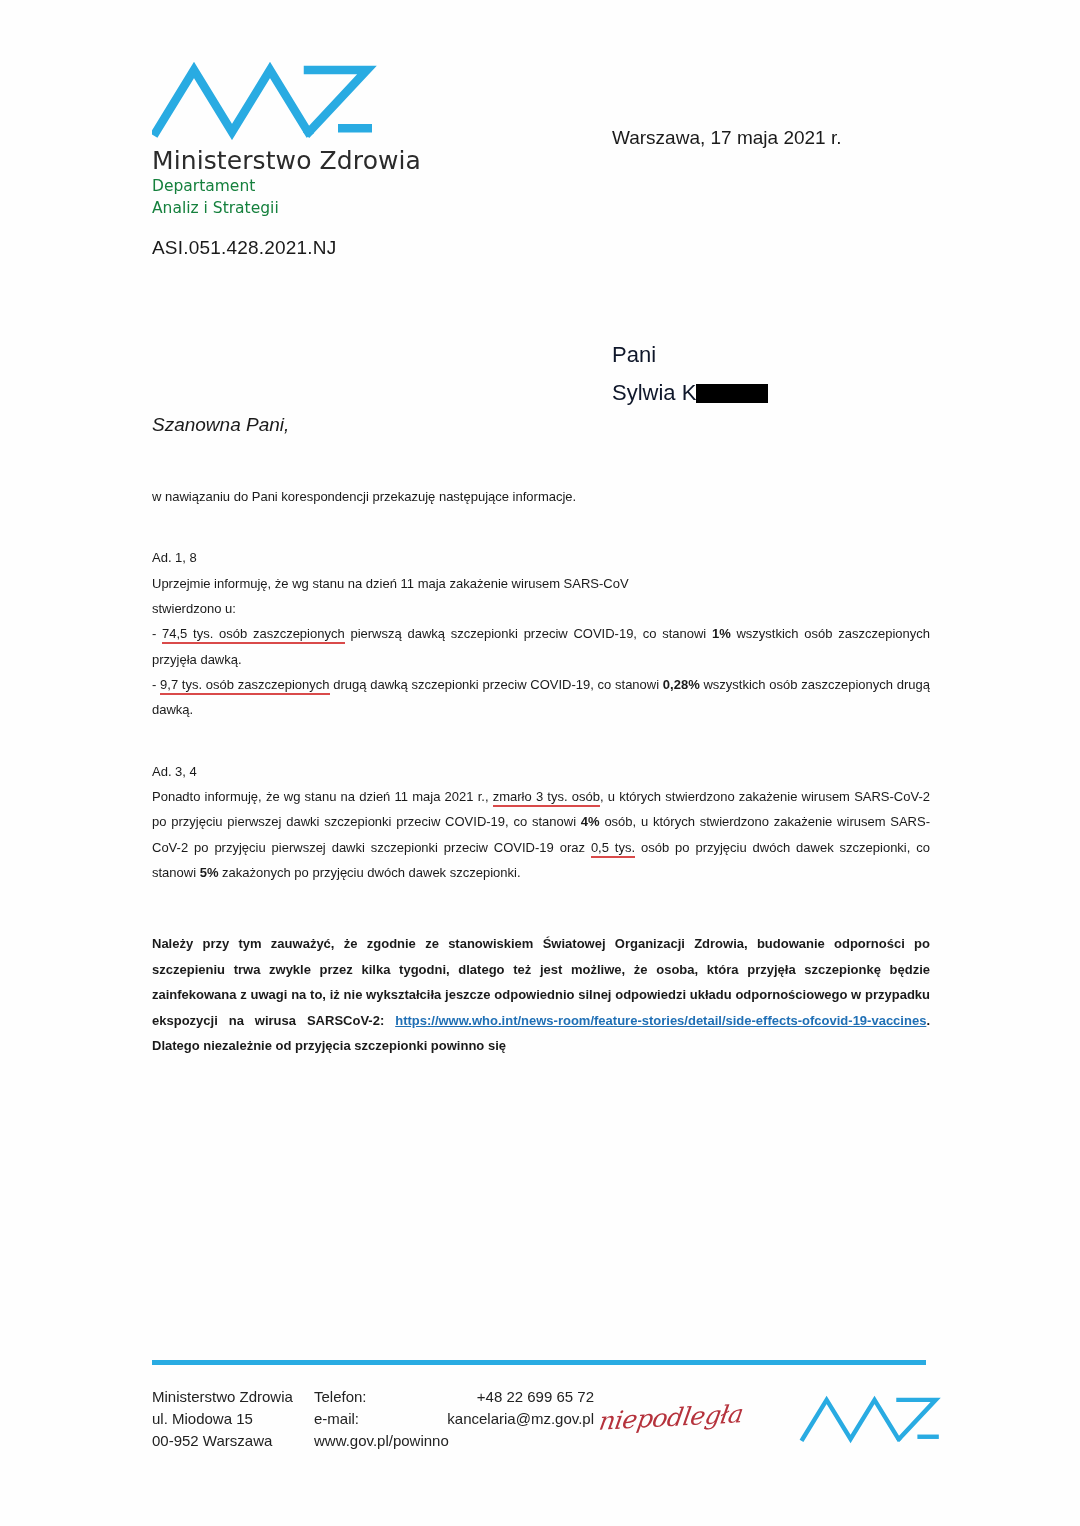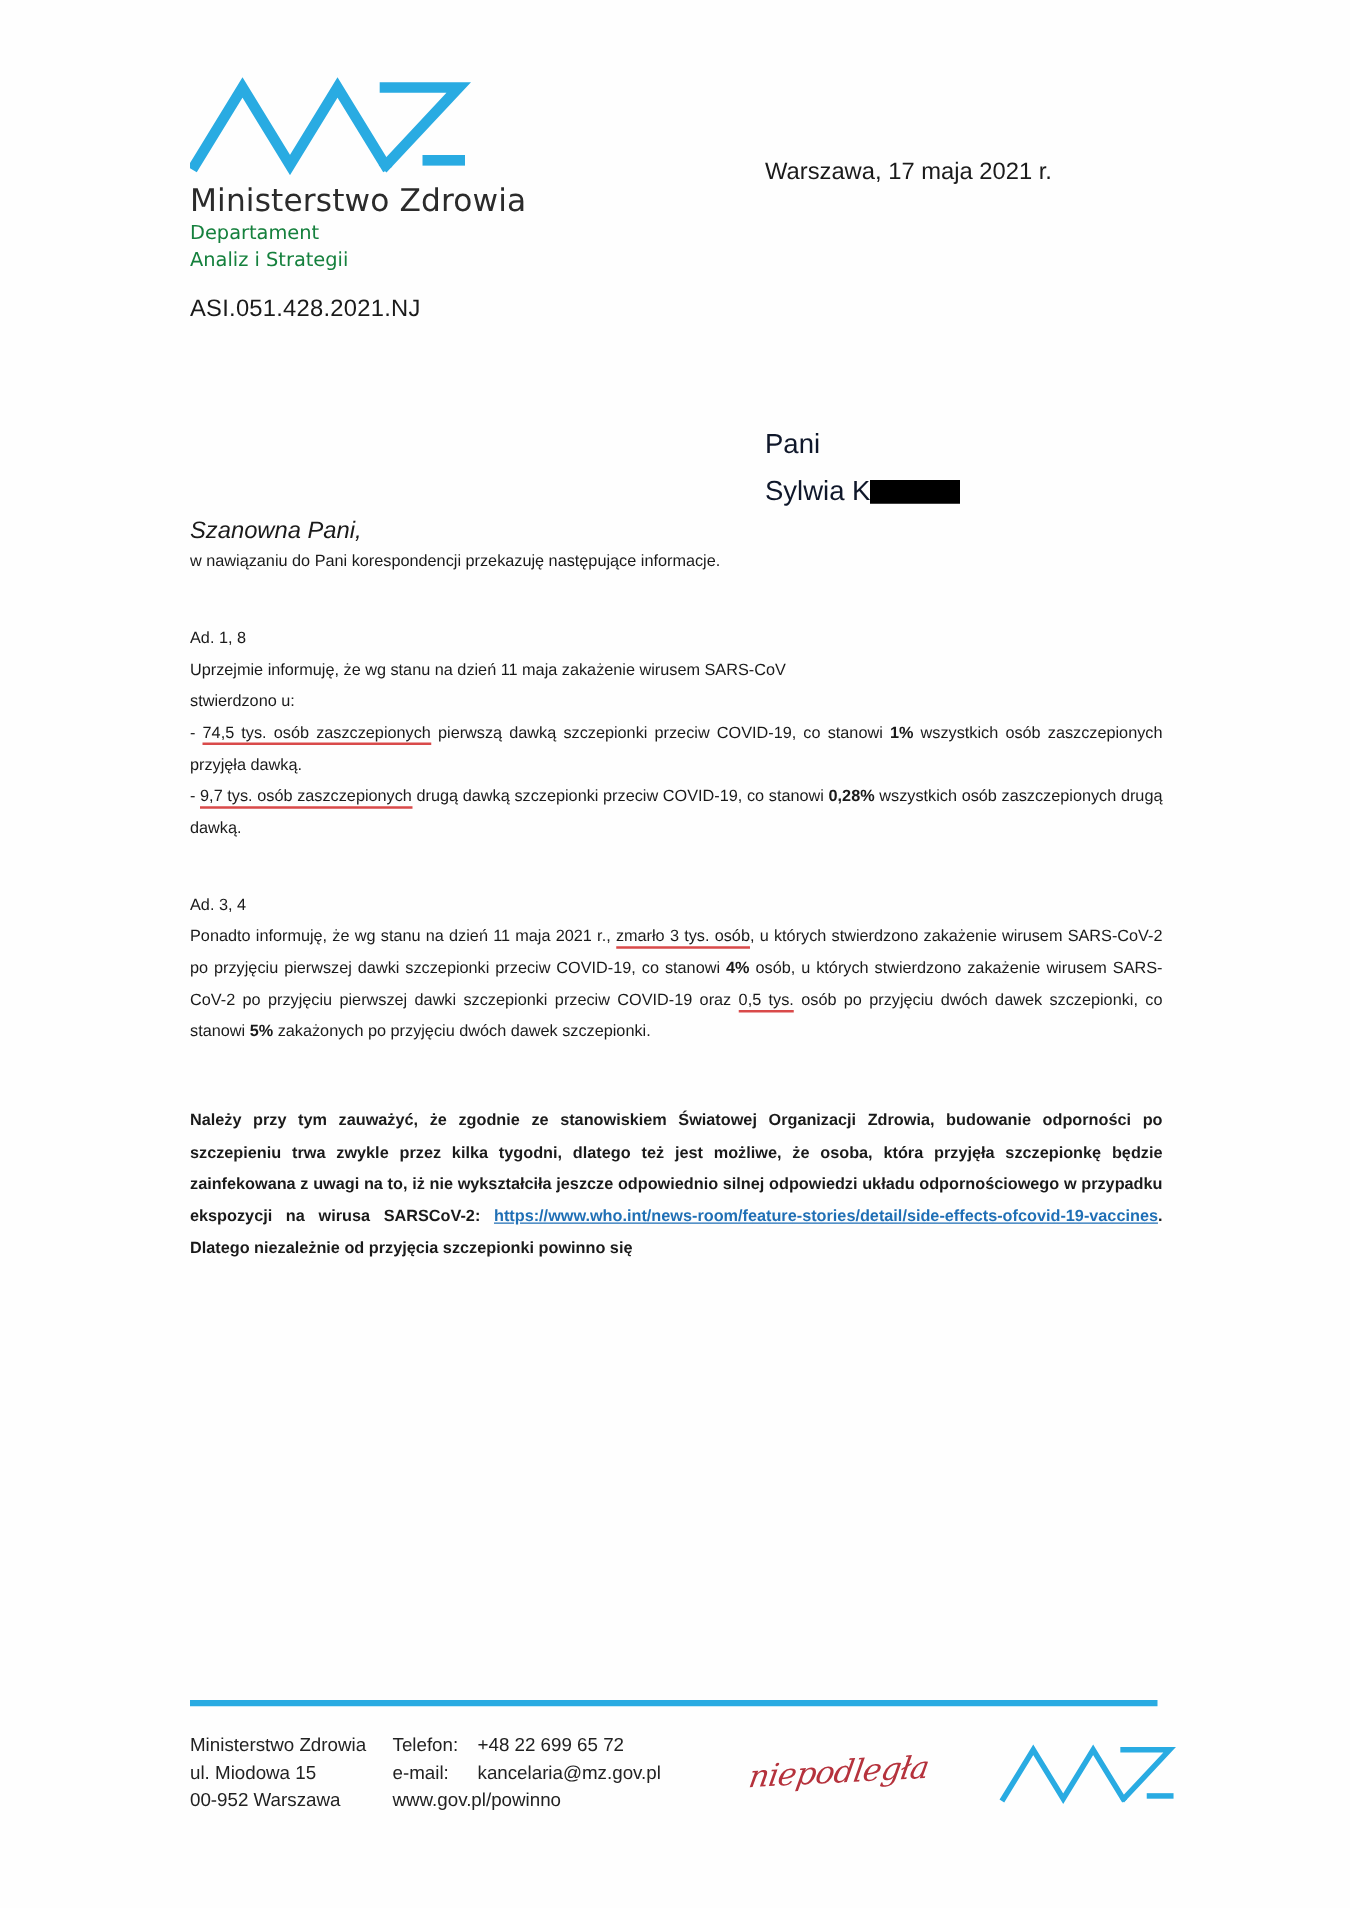--- a/index.html
+++ b/index.html
@@ -85,20 +85,21 @@
   
   .body-wrap {
     position: absolute;
     left: 152px;
     top: 414px;
     width: 778px;
   }
   .salutation {
     font-style: italic;
     font-size: 19px;
+    margin-bottom: 48px;
   }
   p.para {
     font-size: 13px;
     line-height: 1.95;
     margin: 0;
     text-align: justify;
   }
   .gap-md { height: 36px; }
   .gap-lg { height: 46px; }
 
@@ -142,21 +143,21 @@
     color: #222;
     width: 162px;
     font-family: "Liberation Sans", sans-serif;
   }
   .contact-col {
     font-size: 15px;
     line-height: 1.45;
     color: #222;
     width: 280px;
   }
-  .contact-row { display: flex; }
+  .contact-row { display: flex; justify-content: space-between; }
   .contact-label { width: 68px; flex: none; }
   .contact-val { }
 
   .footer-logos {
     position: absolute;
     left: 600px;
     top: 1386px;
     display: flex;
     align-items: center;
     gap: 46px;

